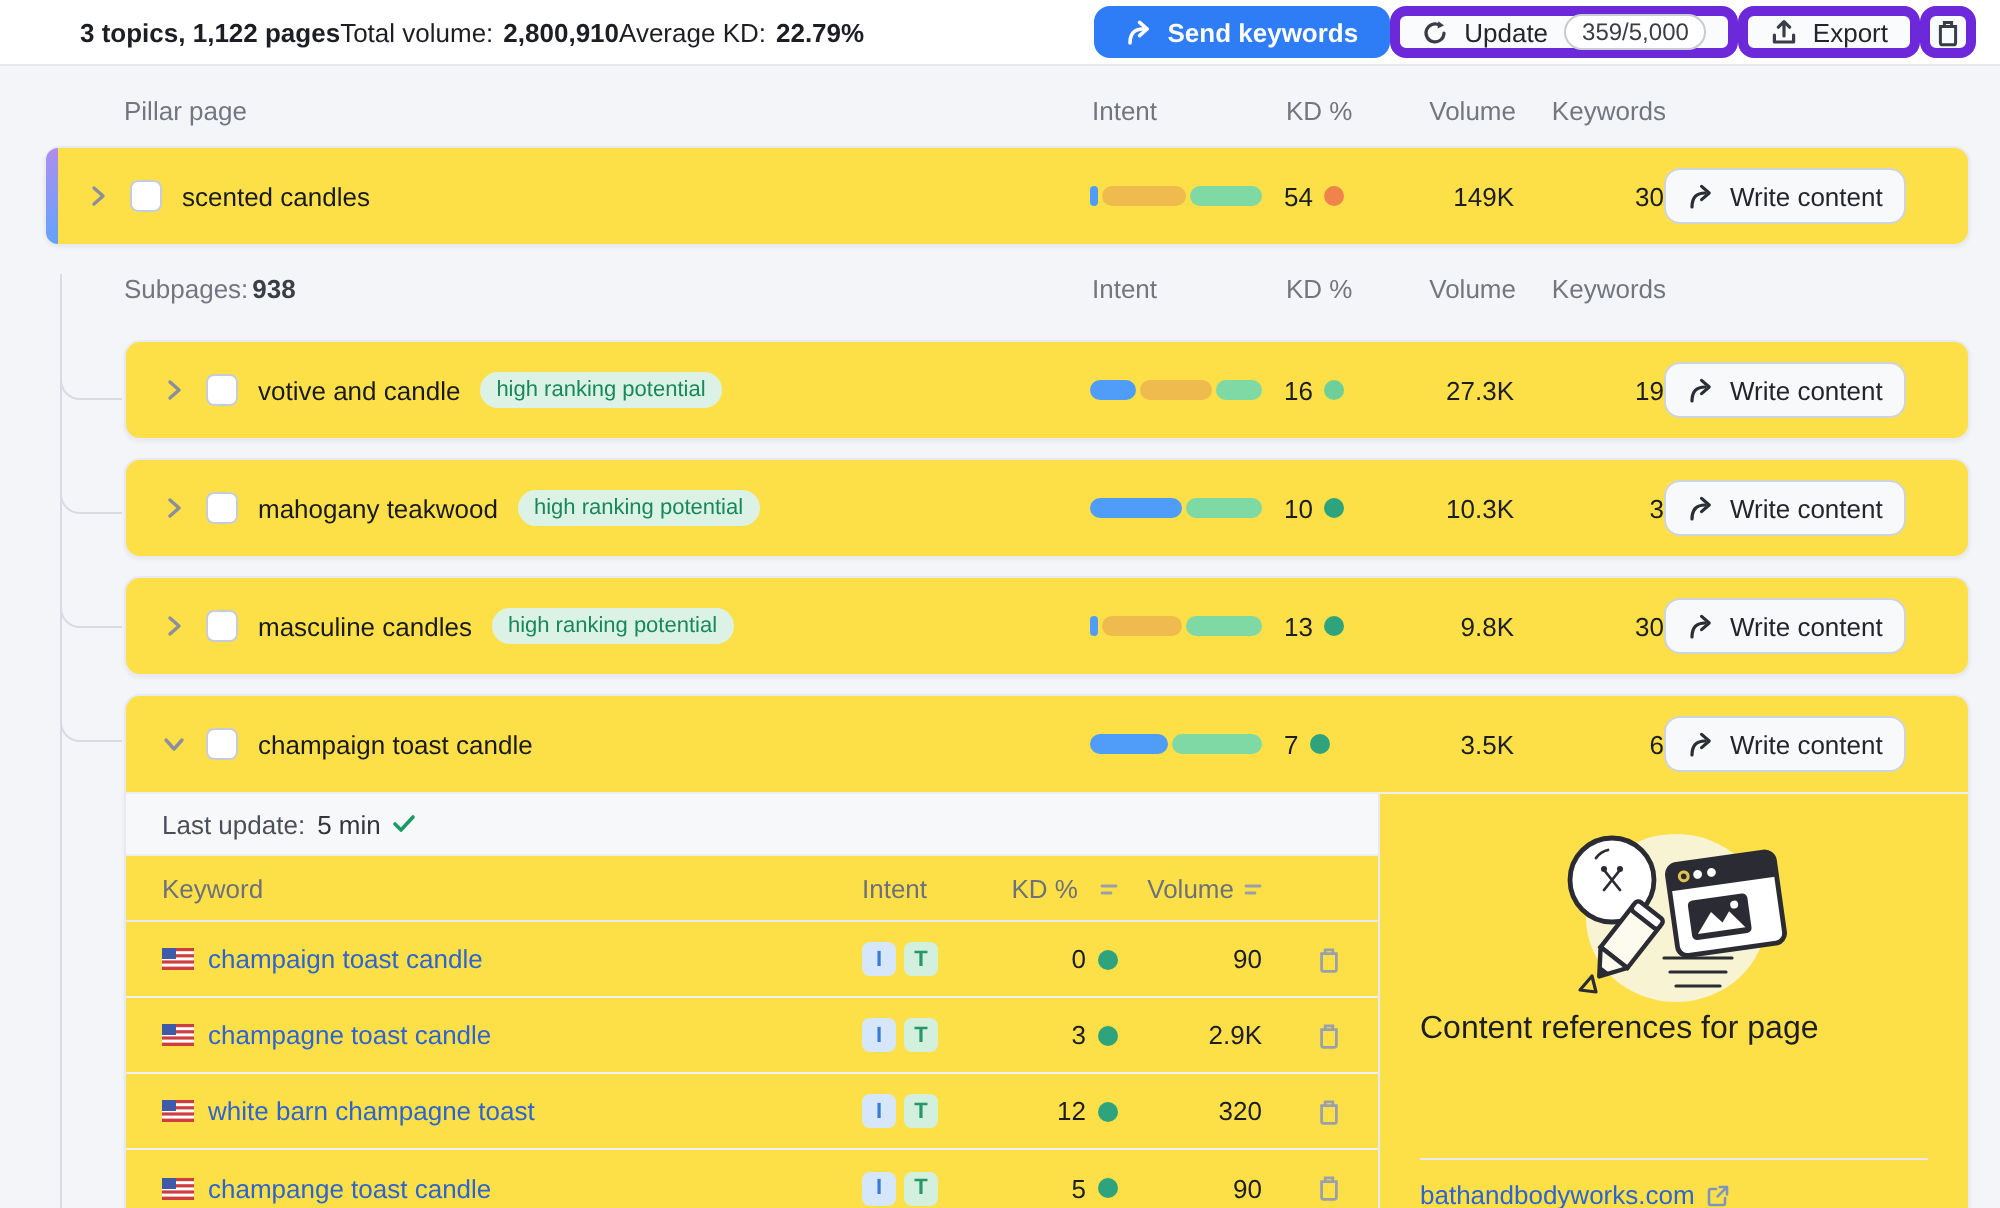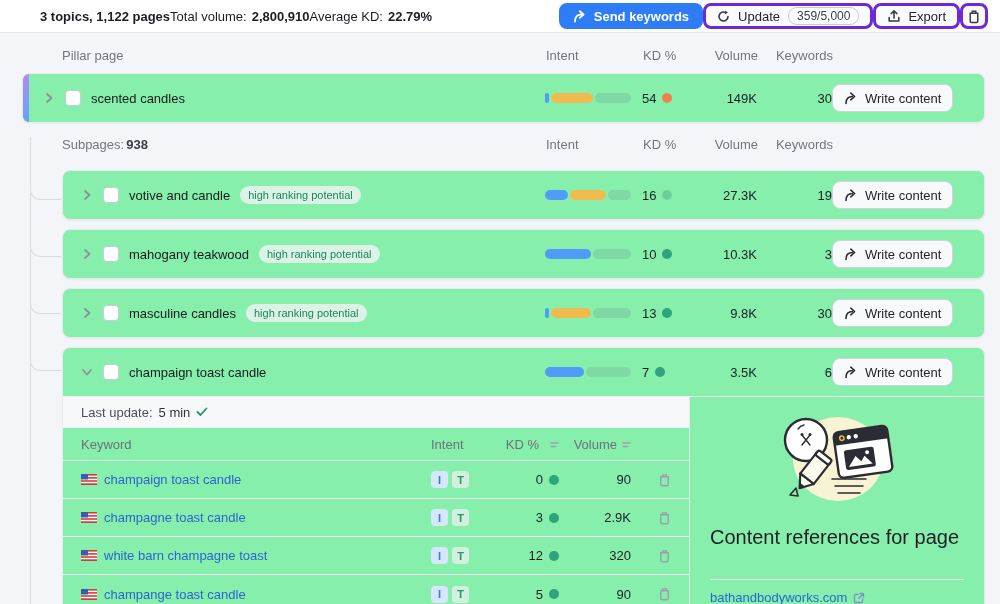--- a/index.html
+++ b/index.html
@@ -4,42 +4,42 @@
 <style>
   * { margin:0; padding:0; box-sizing:border-box; }
   html,body { width:1000px; height:604px; overflow:hidden; background:#f4f5f8;
     font-family:"Liberation Sans","DejaVu Sans",sans-serif; font-size:13px; color:#1c1e24; }
   .topbar { height:33px; background:#fff; border-bottom:1px solid #e7e8ec;
     display:flex; align-items:center; padding:0 12px 0 40px; }
   .stat { display:flex; gap:5px; white-space:nowrap; }
   .stat b { font-weight:700; }
   .topbar-spacer { flex:1; }
   .btn { display:inline-flex; align-items:center; gap:7px; height:26px; padding:0 11px;
-    border:3px solid #6d28d9; border-radius:8px; background:#fafbfc; color:#23252c;
+    border:5px solid #6d28d9; border-radius:8px; background:#fafbfc; color:#23252c;
     font-size:13px; cursor:pointer; white-space:nowrap; }
   .btn-blue { background:#2e7cf6; border-color:#2e7cf6; color:#fff; font-weight:700; }
   .btn-icononly { width:28px; padding:0; justify-content:center; }
   .quota-pill { border:1px solid #c7cbd4; border-radius:10px; padding:1px 8px; font-size:12px; color:#3a3d45; background:#fff; }
   .content { position:relative; width:1000px; height:571px; }
   
   .branch { position:absolute; left:30px; top:94px; width:31px;
     border-left:1.5px solid #d8dbe2; border-bottom:1.5px solid #d8dbe2; border-bottom-left-radius:10px; }
   .trunk  { position:absolute; left:30px; top:94px; height:477px; border-left:1.5px solid #d8dbe2; }
   
   .rowflex { display:flex; align-items:center; }
   .col-left { flex:1; display:flex; align-items:center; gap:10px; min-width:0; }
   .col-intent { width:86px; flex:none; }
   .col-kd { width:56px; flex:none; display:flex; align-items:center; gap:6px; padding-left:11px; }
   .col-vol { width:70px; flex:none; text-align:right; }
   .col-kw { width:75px; flex:none; text-align:right; }
   .col-btn { width:152px; flex:none; display:flex; padding-right:18px; }
   .colheader { height:24px; margin:10px 15px 0 22px; padding-left:40px; color:#73767f; }
   .colheader .col-left { color:#73767f; }
   .subheader { height:34px; margin:4px 15px 0 62px; color:#73767f; }
-  .card { position:relative; background:#86efac; border:1px solid #e9eaef; border-radius:8px;
+  .card { position:relative; background:#fde047; border:1px solid #e9eaef; border-radius:8px;
     box-shadow:0 1px 2px rgba(20,22,30,.05); margin:0 15px 0 62px; }
   .card.pillar { margin-left:22px; margin-top:6px; }
   .pillar-strip { position:absolute; left:0; top:0; bottom:0; width:6px; border-radius:8px 0 0 8px;
     background:linear-gradient(180deg,#ae8ef0 0%,#62a3f9 100%); }
   .rowmain { height:48px; padding-left:18px; }
   .card.pillar .rowmain { padding-left:20px; }
   .subcard { margin-top:9px; }
   .chev { width:12px; height:12px; flex:none; display:inline-flex; cursor:pointer; }
   .checkbox { width:16px; height:16px; flex:none; border:1px solid #c8ccd6; border-radius:4px; background:#fff; cursor:pointer; }
   .rowname { font-size:13px; color:#181a1f; white-space:nowrap; }
@@ -65,21 +65,21 @@
   .kwlink { color:#2d64cf; text-decoration:none; white-space:nowrap; cursor:pointer; }
   .ibadge { width:17px; height:17px; border-radius:4px; font-size:11px; font-weight:700;
     display:inline-flex; align-items:center; justify-content:center; }
   .ibadge.i { background:#d7e7fb; color:#3c7ad3; }
   .ibadge.t { background:#d3f0df; color:#279668; }
   .sorticon { display:inline-block; margin-left:5px; }
   .trashbtn { background:none; border:none; cursor:pointer; padding:2px; display:flex; }
   
   .refpane { flex:1; display:flex; flex-direction:column; padding:10px 20px 0 20px; }
   .illus { align-self:center; }
-  .reftitle { font-size:20px; color:#1d1f25; margin-top:20px; }
+  .reftitle { font-size:16px; color:#1d1f25; margin-top:0; }
   .refbody { color:#6d717b; font-size:13px; line-height:1.45; margin-top:7px; }
   .reflink-row { margin-top:auto; border-top:1px solid #e9ebef; height:36px; display:flex; align-items:center; gap:6px; }
   .reflink { color:#2d64cf; text-decoration:none; cursor:pointer; }
   .hdr-vol, .hdr-kw { text-align:right; }
 </style>
 </head>
 <body>
 
 <div class="topbar">
   <div class="stat">

